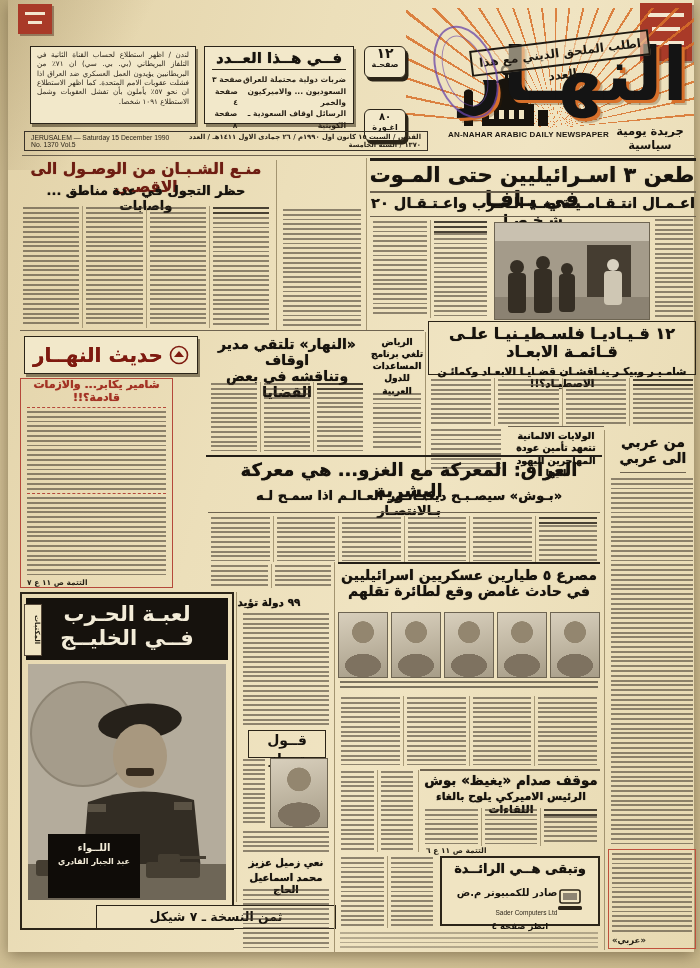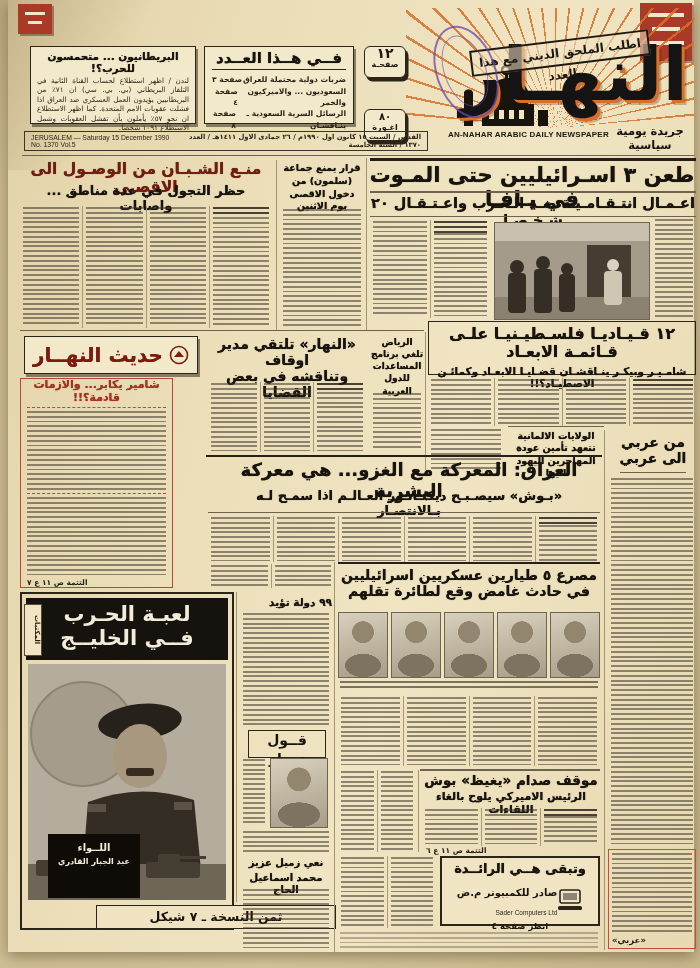--- a/index.html
+++ b/index.html
@@ -79,35 +79,34 @@
   <div class="ab stamp-box" style="left:462px;top:40px;width:176px;height:22px;font-size:12px;line-height:22px;transform:rotate(-7deg);">اطلب الملحق الديني مع هذا العدد</div>
   <div class="ab" style="left:428px;top:24px;width:56px;height:92px;border:2.5px solid #6a46a8;border-radius:50%;
               transform:rotate(-20deg);opacity:.75;"></div>
   <div class="ab" style="left:436px;top:34px;width:40px;height:72px;border:1px solid #6a46a8;border-radius:50%;
               transform:rotate(-20deg);opacity:.6;"></div>
   <div class="ab" style="left:440px;top:130px;width:168px;font-size:8px;font-weight:bold;color:#1c1710;direction:ltr;text-align:left;
               font-family:'Liberation Sans',sans-serif;letter-spacing:.2px;">AN-NAHAR ARABIC DAILY NEWSPAPER</div>
   <div class="ab" style="left:596px;top:124px;width:92px;font-size:11.5px;font-weight:bold;color:#17130d;text-align:center;">جريدة يومية سياسية</div>
 
   <div class="ab boxed" style="left:22px;top:46px;width:166px;height:78px;padding:3px 6px;box-sizing:border-box;">
-    <div class="h hv" style="font-size:10.5px;margin-bottom:2px;">البريطانيون ... متحمسون للحرب؟!</div>
     <div class="smtxt" style="font-size:7.2px;line-height:1.3;text-align:justify;color:#2e271c;">لندن / اظهر استطلاع لحساب القناة الثانية في التلفاز البريطاني (بي. بي. سي) ان ٧١٪ من البريطانيين يؤيدون العمل العسكري ضد العراق اذا فشلت عقوبات الامم المتحدة. كما اظهر الاستطلاع ان نحو ٥٧٪ يأملون بأن تفشل العقوبات وشمل الاستطلاع ١٠٩١ شخصا.</div>
   </div>
   <div class="ab boxed" style="left:196px;top:46px;width:150px;height:78px;padding:3px 7px;box-sizing:border-box;">
     <div class="h hv" style="font-size:15px;border-bottom:1px solid #2b2418;padding-bottom:2px;margin-bottom:4px;">فــي هــذا العــدد</div>
     <div style="display:flex;justify-content:space-between;font-size:7.6px;font-weight:bold;color:#261f14;line-height:1.5;">
       <span>ضربات دولية محتملة للعراق</span>
       <span>صفحة ٣</span>
     </div>
     <div style="display:flex;justify-content:space-between;font-size:7.6px;font-weight:bold;color:#261f14;line-height:1.5;">
       <span>السعوديون ... والاميركيون والخمر</span>
       <span>صفحة ٤</span>
     </div>
     <div style="display:flex;justify-content:space-between;font-size:7.6px;font-weight:bold;color:#261f14;line-height:1.5;">
-      <span>الرسائل السرية السعودية ـ ينـاقشـان</span>
+      <span>الرسائل اوقاف السعودية ـ الكويتية</span>
       <span>صفحة ٨</span>
     </div>
   </div>
   <div class="ab keycap" style="left:356px;top:46px;width:40px;height:30px;">
     <div style="font-size:14px;line-height:13px;">١٢</div>
     <div style="font-size:8px;line-height:10px;">صفحـة</div>
   </div>
   <div class="ab keycap" style="left:356px;top:90px;width:40px;height:30px;margin-top:19px;">
     <div style="font-size:10px;line-height:13px;">٨٠</div>
     <div style="font-size:8px;line-height:10px;">اغـورة</div>
@@ -167,21 +166,20 @@
       </div>
     <div class="col">
         <div class="tx"></div>
       </div>
     <div class="col">
         <div class="tx"></div>
       </div>
   </div>
   <div class="ab vrule" style="left:268px;top:160px;height:170px;"></div>
 
-  <div class="ab h hv" style="left:272px;top:162px;width:84px;font-size:9.5px;line-height:1.35;">قرار يمنع جماعة (سلمون) من دخول الاقصى يوم الاثنين</div>
   <div class="cols" style="left:272px;top:208px;width:84px;height:120px;">
     <div class="col">
         <div class="tx"></div>
       </div>
   </div>
   <div class="ab vrule" style="left:358px;top:158px;height:172px;"></div>
   <div class="ab thinrule" style="left:12px;top:330px;width:404px;height:1px;"></div>
 
   <div class="ab" style="left:420px;top:321px;width:268px;height:54px;border:1.5px solid #2b2418;box-sizing:border-box;">
     <div class="h hv" style="font-size:16px;margin-top:3px;">١٢ قـيـاديـا فلسـطيـنيـا علـى قـائمـة الابعـاد</div>
@@ -327,21 +325,21 @@
     <div style="position:absolute;left:26px;top:240px;width:92px;height:64px;background:#0f0c08;padding-top:8px;box-sizing:border-box;">
       <div class="cap" style="font-size:10px;">اللــواء</div>
       <div class="cap" style="font-size:8px;margin-top:4px;">عبد الجبار القادري</div>
     </div>
   </div>
   <div class="ab" style="left:88px;top:905px;width:240px;height:24px;border:1.5px solid #2b2418;box-sizing:border-box;
               font-size:12.5px;font-weight:bold;text-align:center;line-height:21px;color:#17130d;background:#efe3c1;">ثمن النسخة ـ ٧ شيكل</div>
 
   <div class="ab vrule" style="left:228px;top:592px;height:310px;"></div>
   <div class="ab vrule" style="left:326px;top:562px;height:390px;"></div>
-  <div class="ab h hv" style="left:232px;top:596px;width:92px;font-size:10.5px;text-align:right;">٩٩ دولة تؤيد</div>
+  <div class="ab h hv" style="left:215px;top:596px;width:92px;font-size:10.5px;">٩٩ دولة تؤيد</div>
   <div class="cols" style="left:232px;top:612px;width:92px;height:114px;">
     <div class="col">
         <div class="tx"></div>
       </div>
   </div>
   <div class="ab" style="left:240px;top:730px;width:78px;height:28px;border:1.5px solid #2b2418;box-sizing:border-box;
               font-size:14px;font-weight:bold;text-align:center;line-height:19px;color:#17130d;">قــول تعــاز</div>
   <div class="ab portrait" style="left:262px;top:758px;width:56px;height:68px;"></div>
   <div class="cols" style="left:232px;top:758px;width:28px;height:68px;">
     <div class="col">

